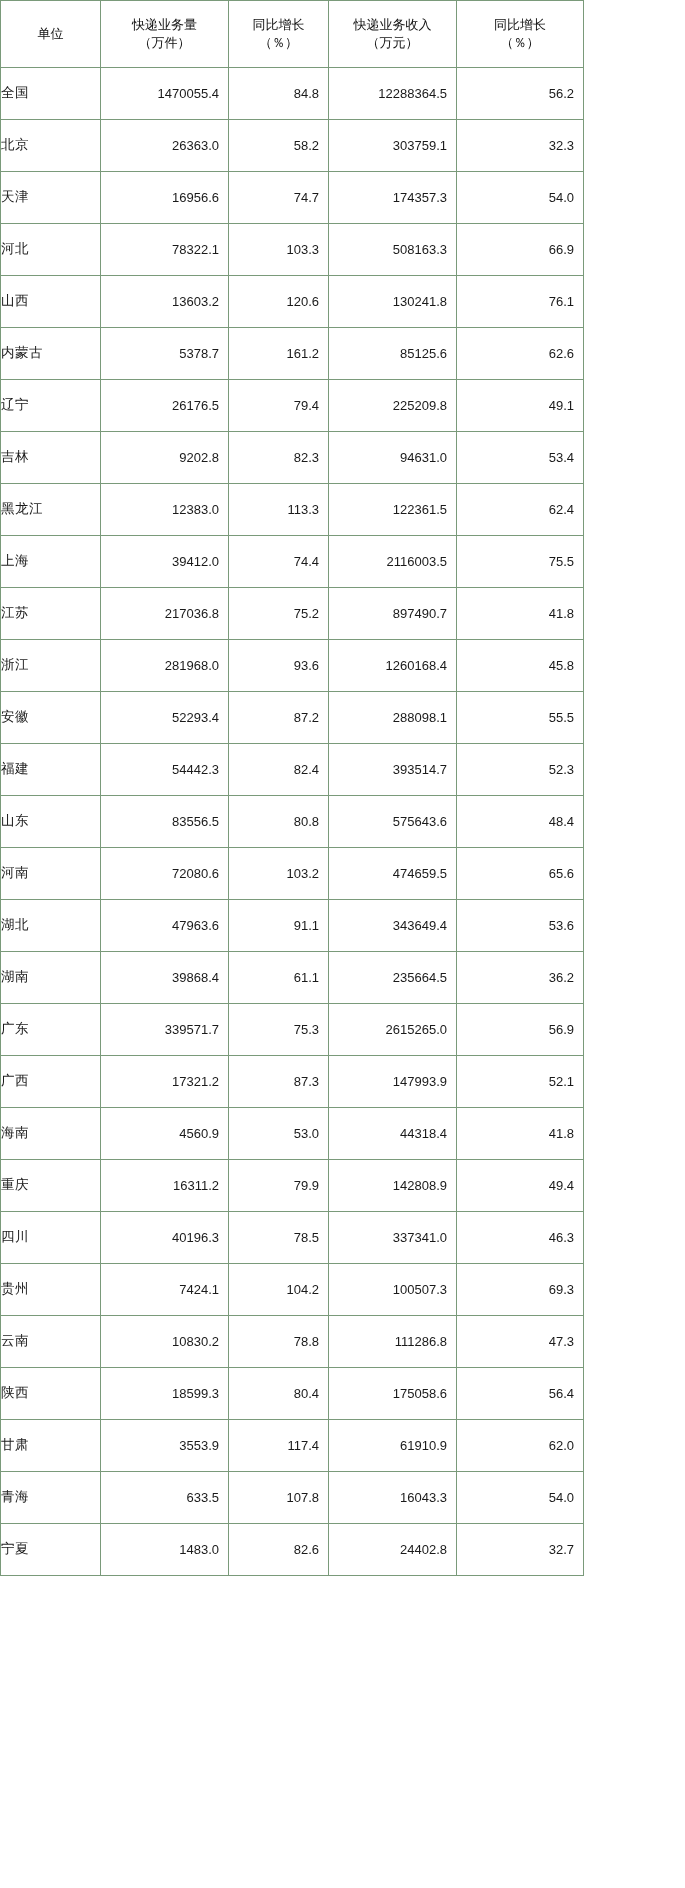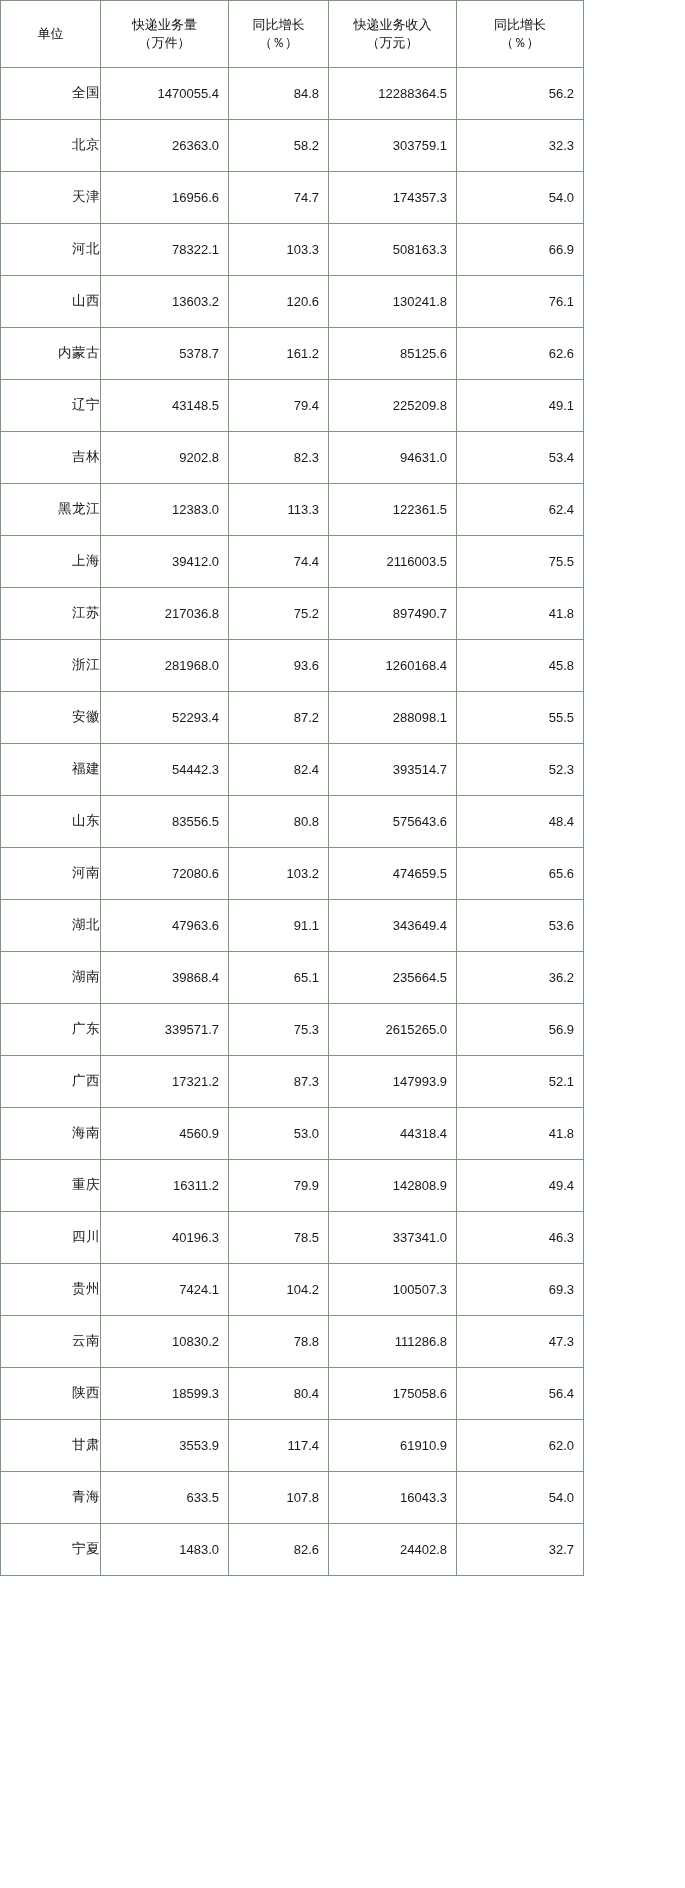--- a/index.html
+++ b/index.html
@@ -44,21 +44,21 @@
     font-size: 13px;
     color: #111;
   }
   thead td .hdr-line { display: block; }
 
   tbody td {
     height: 51px;
     vertical-align: middle;
   }
   tbody td.unit {
-    text-align: right;
+    text-align: left;
     color: #1a1a1a;
     font-size: 13.5px;
     letter-spacing: 0.5px;
   }
   tbody td.num {
     text-align: right;
     padding-right: 9px;
     font-size: 13px;
     color: #1a1a1a;
     font-variant-numeric: tabular-nums;
@@ -137,21 +137,21 @@
         </tr>
         <tr>
           <td class="unit">内蒙古</td>
           <td class="num">5378.7</td>
           <td class="num">161.2</td>
           <td class="num">85125.6</td>
           <td class="num">62.6</td>
         </tr>
         <tr>
           <td class="unit">辽宁</td>
-          <td class="num">43148.5</td>
+          <td class="num">26176.5</td>
           <td class="num">79.4</td>
           <td class="num">225209.8</td>
           <td class="num">49.1</td>
         </tr>
         <tr>
           <td class="unit">吉林</td>
           <td class="num">9202.8</td>
           <td class="num">82.3</td>
           <td class="num">94631.0</td>
           <td class="num">53.4</td>
@@ -215,21 +215,21 @@
         <tr>
           <td class="unit">湖北</td>
           <td class="num">47963.6</td>
           <td class="num">91.1</td>
           <td class="num">343649.4</td>
           <td class="num">53.6</td>
         </tr>
         <tr>
           <td class="unit">湖南</td>
           <td class="num">39868.4</td>
-          <td class="num">65.1</td>
+          <td class="num">61.1</td>
           <td class="num">235664.5</td>
           <td class="num">36.2</td>
         </tr>
         <tr>
           <td class="unit">广东</td>
           <td class="num">339571.7</td>
           <td class="num">75.3</td>
           <td class="num">2615265.0</td>
           <td class="num">56.9</td>
         </tr>

